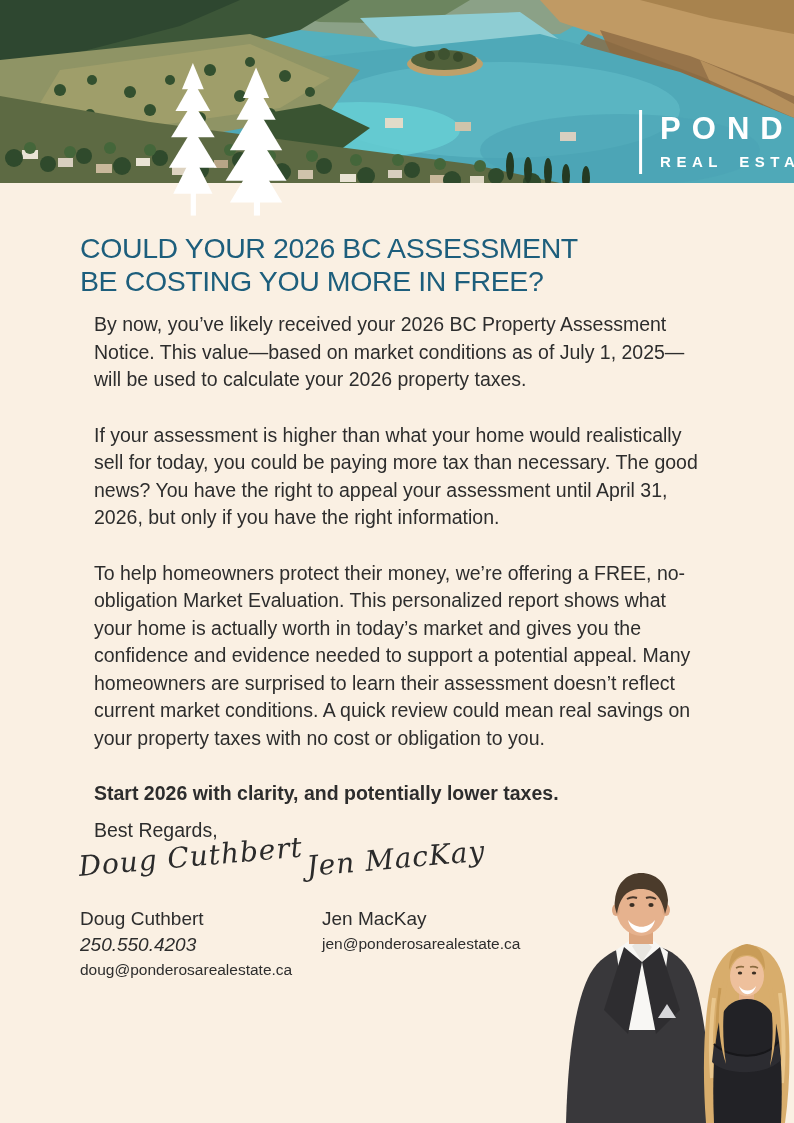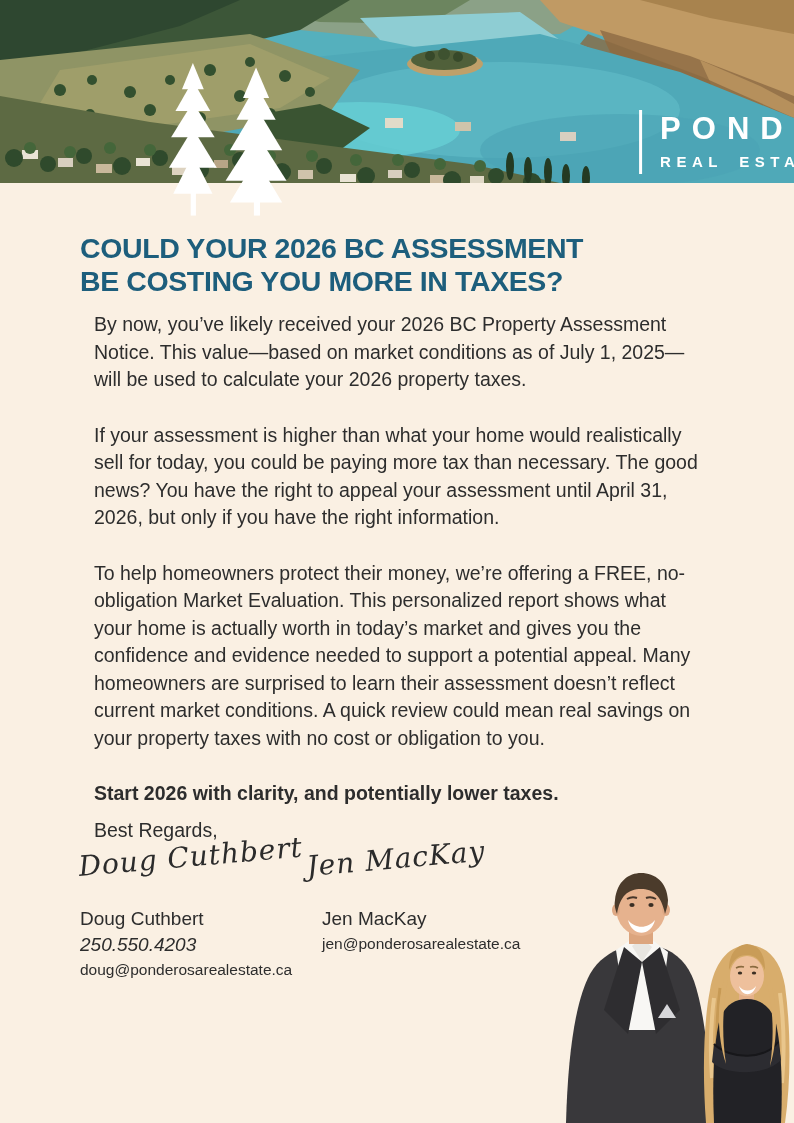--- a/index.html
+++ b/index.html
@@ -17,21 +17,21 @@
     display:flex; align-items:center; color:#fff;
   }
   .logo-trees { width:64px; height:84px; margin-right:10px; }
   .logo-bar { width:3px; height:64px; background:#fff; margin-right:18px; }
   .logo-name { font-size:31px; font-weight:bold; letter-spacing:11px; line-height:1; white-space:nowrap; }
   .logo-tagline { font-size:15px; font-weight:bold; letter-spacing:5.5px; word-spacing:7px; margin-top:9px; white-space:nowrap; }
   
   .content { position:absolute; left:80px; top:201px; width:622px; }
   .date { font-size:13.5px; font-weight:bold; letter-spacing:3.6px; color:#2e6f87; }
   .headline {
-    margin-top:31px; font-size:28.5px; line-height:33px; font-weight:bold;
+    margin-top:31px; font-size:28.5px; line-height:33px; font-weight:normal;
     color:#1d5e7c; letter-spacing:-0.4px; font-stretch:condensed;
   }
   .body-copy { margin-top:13px; color:#2d2d2d; font-size:19.5px; line-height:27.5px;margin-left:14px; }
   .body-copy p { margin-bottom:28px; }
   .closing { margin-top:12px; margin-bottom:9px !important;font-weight:bold; }
   .regards { margin-bottom:0 !important; }
   
   .sig-row { display:flex; align-items:flex-start; margin-top:6px; height:52px; }
   .sig { width:228px; }
   .sig-script {
@@ -184,21 +184,21 @@
       <div class="logo-bar"></div>
       <div class="logo-text">
         <div class="logo-name">PONDEROSA</div>
         <div class="logo-tagline">REAL ESTATE GROUP</div>
       </div>
     </div>
   </div>
 
   <div class="content">
 
-    <h1 class="headline"><span>COULD YOUR 2026 BC ASSESSMENT</span><br><span>BE COSTING YOU MORE IN TAXES?</span></h1>
+    <h1 class="headline"><span>COULD YOUR 2026 BC ASSESSMENT</span><br><span>BE COSTING YOU MORE IN FREE?</span></h1>
 
     <div class="body-copy">
       <p>By now, you’ve likely received your 2026 BC Property Assessment Notice. This value—based on market conditions as of July 1, 2025—will be used to calculate your 2026 property taxes.</p>
       <p>If your assessment is higher than what your home would realistically sell for today, you could be paying more tax than necessary. The good news? You have the right to appeal your assessment until April 31, 2026, but only if you have the right information.</p>
       <p>To help homeowners protect their money, we’re offering a FREE, no-obligation Market Evaluation. This personalized report shows what your home is actually worth in today’s market and gives you the confidence and evidence needed to support a potential appeal. Many homeowners are surprised to learn their assessment doesn’t reflect current market conditions. A quick review could mean real savings on your property taxes with no cost or obligation to you.</p>
       <p class="closing">Start 2026 with clarity, and potentially lower taxes.</p>
       <p class="regards">Best Regards,</p>
     </div>
 
     <div class="sig-row">

